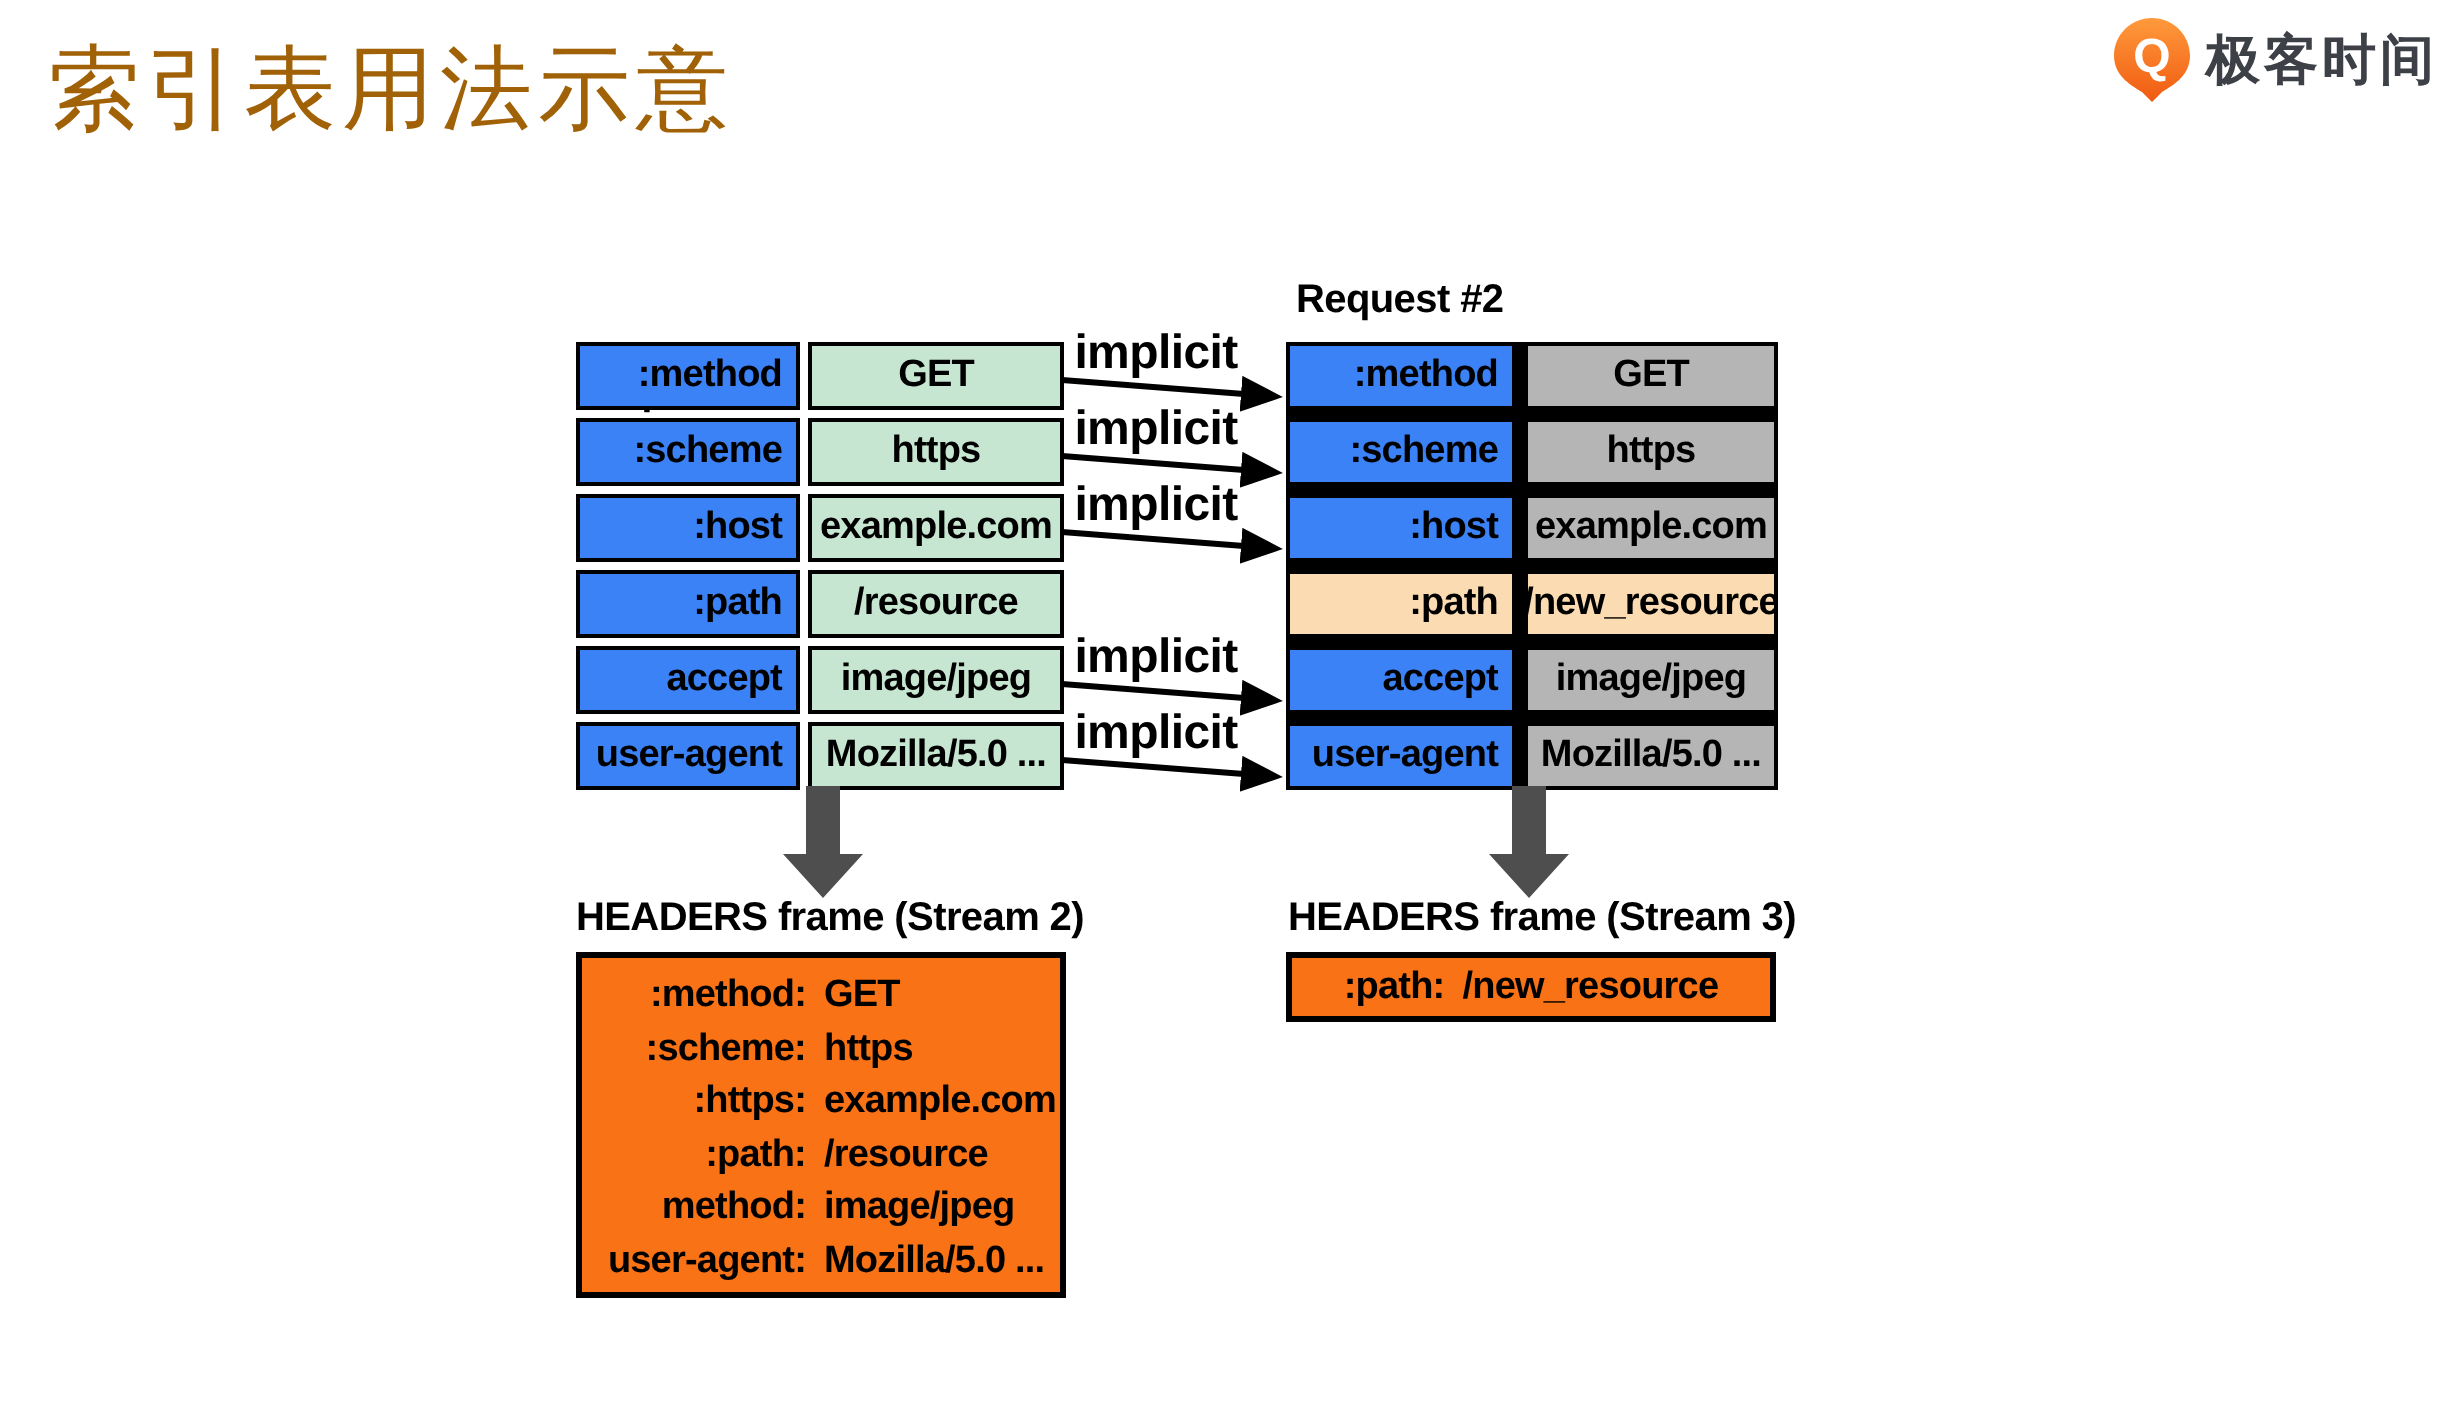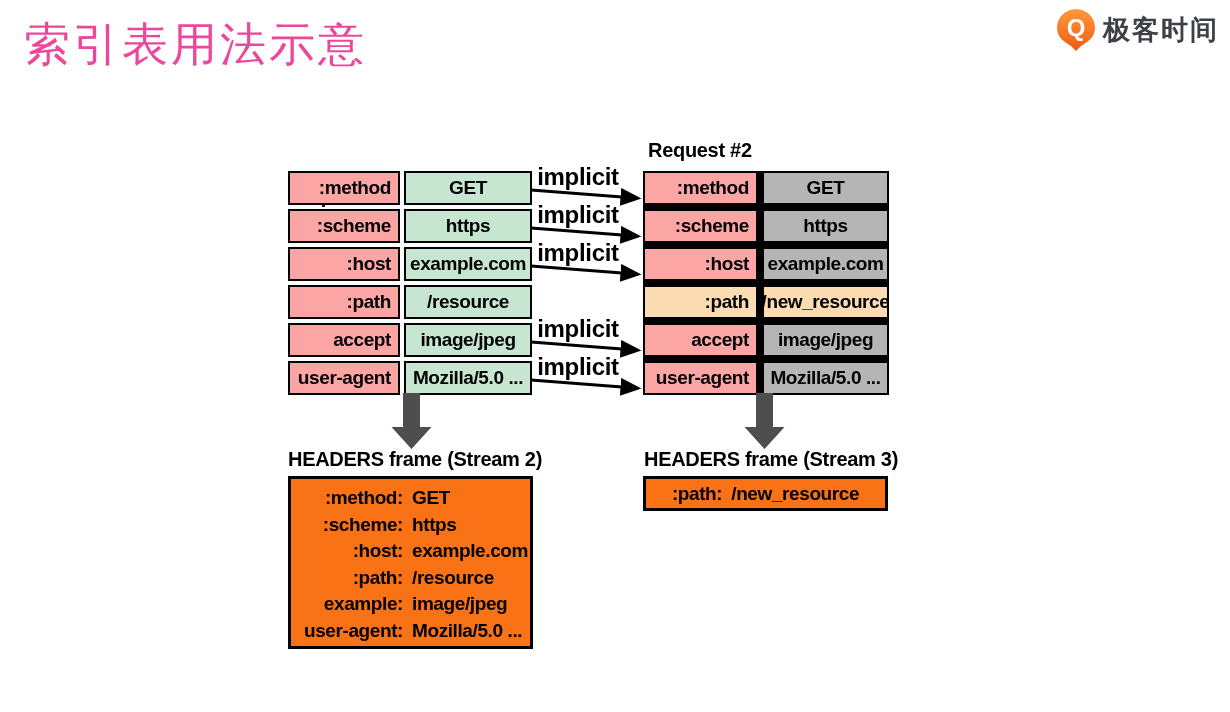--- a/index.html
+++ b/index.html
@@ -1,37 +1,37 @@
 <!DOCTYPE html>
 <html><head>
 <meta charset="utf-8">
 <style>
   html,body{margin:0;padding:0;background:#fff;overflow:hidden;}
   .slide{position:relative;width:1230px;height:712px;background:#ffffff;
          font-family:"Liberation Sans",sans-serif;color:#000;}
 
   
   .title{position:absolute;left:24px;top:14px;font-size:46px;font-weight:500;
-         letter-spacing:3px;color:#ec4899;white-space:nowrap;}
+         letter-spacing:3px;color:#a16207;white-space:nowrap;}
   .logo{position:absolute;left:1056px;top:8px;display:flex;align-items:center;gap:7px;}
   .logo-text{font-size:27px;font-weight:700;color:#3d4147;letter-spacing:2px;white-space:nowrap;}
 
   
   .tbl-label{position:absolute;font-size:20px;font-weight:700;letter-spacing:-0.3px;}
   #req1-label{left:289px;top:139px;margin-top:46px;}
   #req2-label{left:648px;top:139px;}
 
   .htable{position:absolute;display:flex;flex-direction:column;gap:4px;}
   #req1-table{left:288px;top:171px;}
   #req2-table{left:643px;top:171px;background:#000;}
   .hrow{display:flex;gap:4px;}
   .cell{box-sizing:border-box;border:2px solid #000;height:34px;display:flex;
         align-items:center;font-size:19px;font-weight:600;letter-spacing:-0.4px;
         white-space:nowrap;overflow:hidden;}
-  .cell.key{justify-content:flex-end;padding-right:7px;background:#fca5a5;}
+  .cell.key{justify-content:flex-end;padding-right:7px;background:#3b82f6;}
   .cell.val{justify-content:center;}
   #req1-table .cell.key{width:112px;}
   #req1-table .cell.val{width:128px;background:#c7e6d2;}
   #req2-table .cell.key{width:115px;}
   #req2-table .cell.val{width:127px;background:#b5b5b5;}
   #req2-table .hrow.hl .cell{background:#fbdcb2;}
 
   
   .implicit{position:absolute;left:528px;width:100px;text-align:center;
             font-size:24px;font-weight:700;letter-spacing:-0.3px;}
@@ -156,29 +156,29 @@
   <div class="frame-box" id="frame1-box">
     <div class="fline">
       <span class="fkey">:method:</span>
       <span class="fval">GET</span>
     </div>
     <div class="fline">
       <span class="fkey">:scheme:</span>
       <span class="fval">https</span>
     </div>
     <div class="fline">
-      <span class="fkey">:host:</span>
+      <span class="fkey">:https:</span>
       <span class="fval">example.com</span>
     </div>
     <div class="fline">
       <span class="fkey">:path:</span>
       <span class="fval">/resource</span>
     </div>
     <div class="fline">
-      <span class="fkey">example:</span>
+      <span class="fkey">method:</span>
       <span class="fval">image/jpeg</span>
     </div>
     <div class="fline">
       <span class="fkey">user-agent:</span>
       <span class="fval">Mozilla/5.0 ...</span>
     </div>
   </div>
 
   <div class="frame-label" id="frame2-label">HEADERS frame (Stream 3)</div>
   <div class="frame-box" id="frame2-box">

